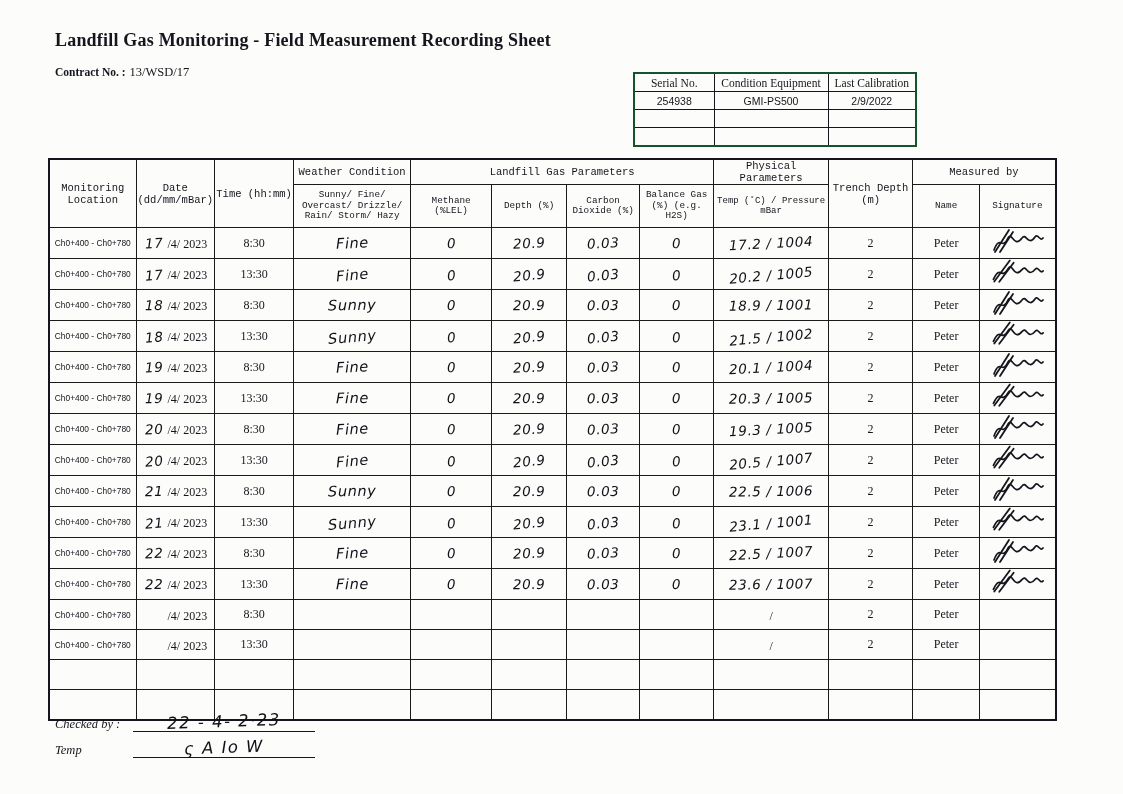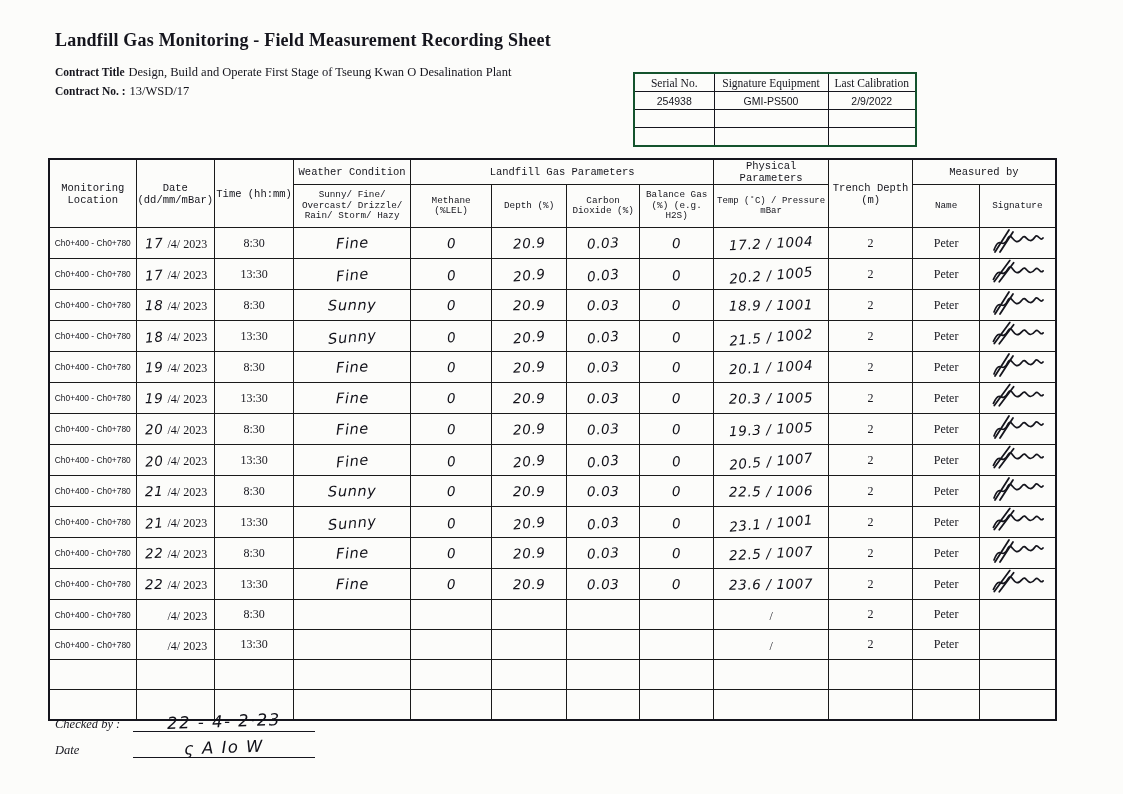--- a/index.html
+++ b/index.html
@@ -73,40 +73,36 @@
     display:inline-block;width:182px;border-bottom:1.6px solid #15151d;
     text-align:center;padding-bottom:0px;
   }
   .fline .hw{font-size:16.5px;transform:rotate(-2deg);letter-spacing:1.5px;}
 </style>
 </head>
 <body>
 
 <div class="page-title">Landfill Gas Monitoring - Field Measurement Recording Sheet</div>
 <div class="contract-block">
-  <div>
-    <span class="c-label">Contract Title</span>
-    <span class="c-value">Design, Build and Operate First Stage of Tseung Kwan O Desalination Plant</span>
-  </div>
   <div>
     <span class="c-label">Contract No. :</span>
     <span class="c-value">13/WSD/17</span>
   </div>
 </div>
 
 <table class="equip">
   <colgroup>
       <col style="width:80px">
       <col style="width:114px">
       <col style="width:88px">
     </colgroup>
   <thead>
     <tr>
       <th>Serial No.</th>
-      <th>Signature Equipment</th>
+      <th>Condition Equipment</th>
       <th>Last Calibration</th>
     </tr>
   </thead>
   <tbody>
   <tr>
     <td>254938</td>
         <td>GMI-PS500</td>
         <td>2/9/2022</td>
   </tr>
   <tr>
@@ -456,18 +452,18 @@
 </table>
 
 <div class="footer">
   <div class="foot-row">
     <span class="flabel">Checked by :</span>
     <span class="fline">
       <span class="hw">22 - 4- 2·23</span>
     </span>
   </div>
   <div class="foot-row">
-    <span class="flabel">Date</span>
+    <span class="flabel">Temp</span>
     <span class="fline">
       <span class="hw">ς  A Io W</span>
     </span>
   </div>
 </div>
 
 </body></html>

